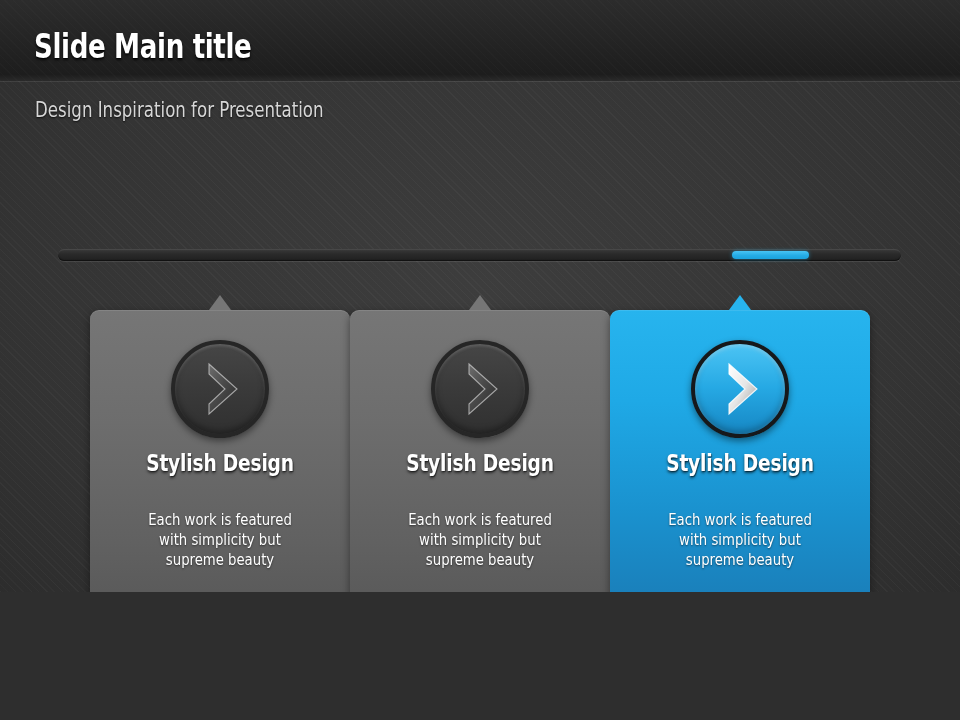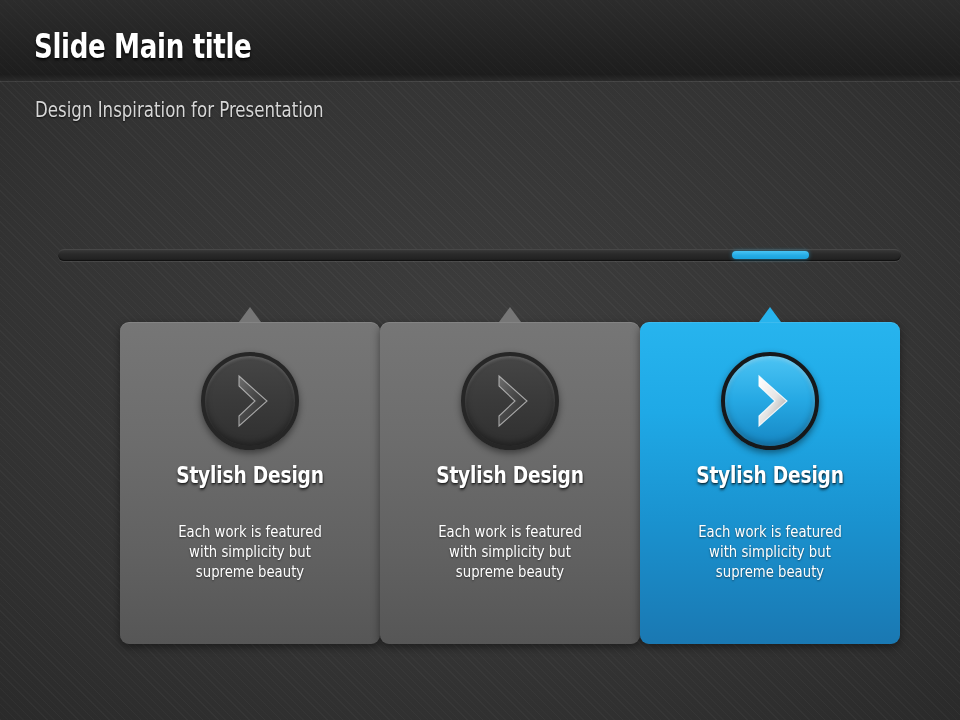--- a/index.html
+++ b/index.html
@@ -7,21 +7,21 @@
     padding: 0;
     background: #2e2e2e;
   }
   body {
     font-family: "Liberation Sans", sans-serif;
   }
 
   #slide {
     position: relative;
     width: 960px;
-    height: 720px;
+    height: 592px;
     overflow: hidden;
     background-color: #343434;
     background-image:
       repeating-linear-gradient(
         45deg,
         rgba(255,255,255,0.030) 0px,
         rgba(255,255,255,0.030) 1px,
         rgba(0,0,0,0.00) 1px,
         rgba(0,0,0,0.00) 5px,
         rgba(255,255,255,0.018) 5px,
@@ -115,22 +115,21 @@
   }
 
   
   .cards {
     position: absolute;
     left: 60px;
     top: 310px;
     width: 840px;
     height: 322px;
     display: flex;
-    justify-content: flex-end;
-    margin-top: 12px;
+    justify-content: center;
   }
 
   .card {
     position: relative;
     width: 260px;
     height: 322px;
     border-radius: 9px;
     box-sizing: border-box;
     box-shadow:
       0 3px 9px rgba(0,0,0,0.45),

